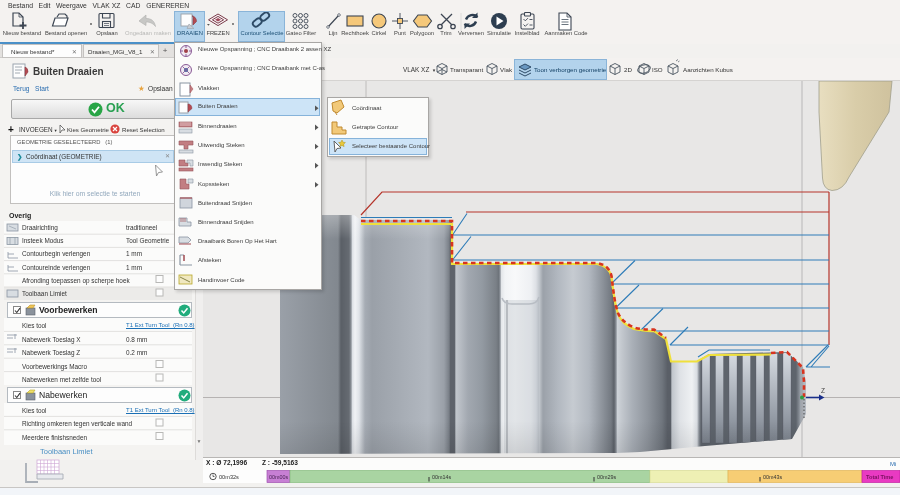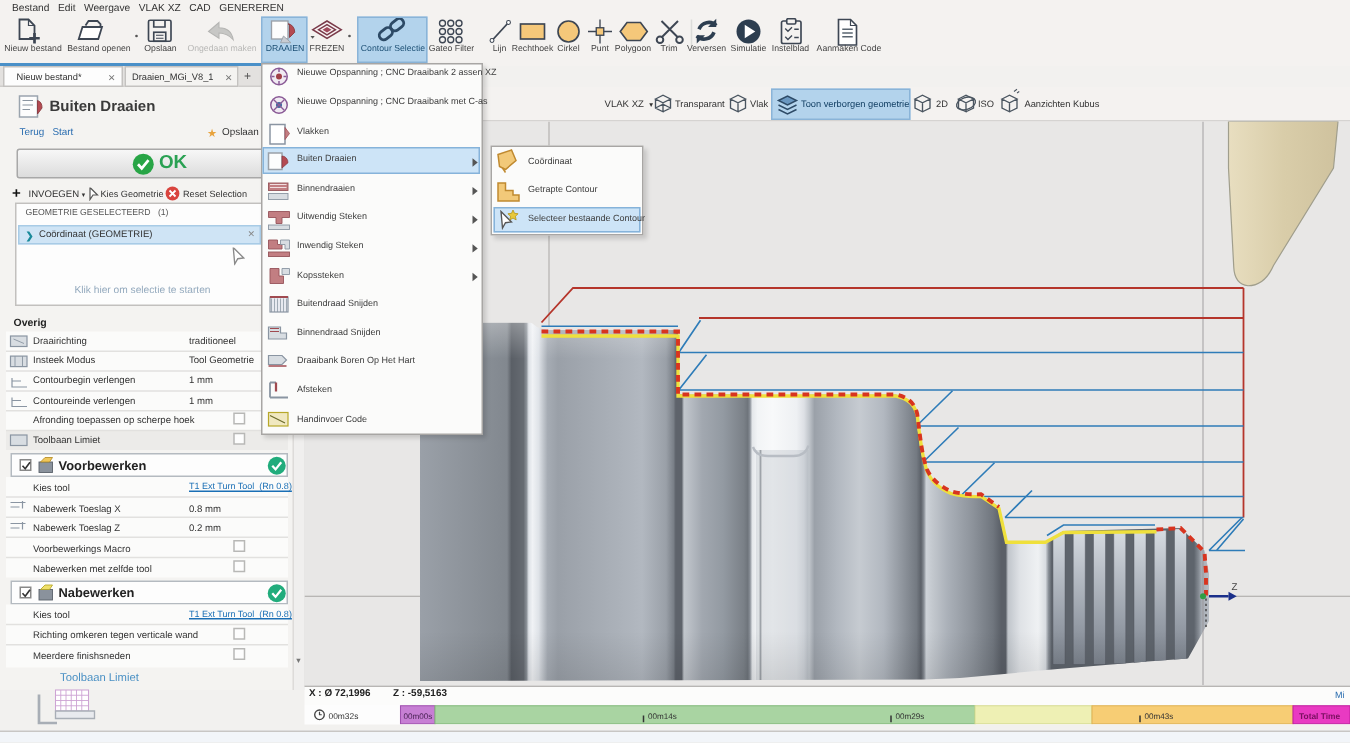--- a/index.html
+++ b/index.html
@@ -291,21 +291,21 @@
 
 <div class="abs" style="left:7px;top:387px;width:185px;height:16px;background:#fdfdfd;border:1px solid #b4bac0;"></div>
 <div class="abs" style="left:13px;top:391px;width:8px;height:8px;background:#fff;border:1px solid #888;"></div>
 <svg class="abs" style="left:14px;top:392px;" width="7" height="7" viewBox="0 0 7 7">
     <path d="M1,3.5 l1.8,2 L6,1.2" stroke="#333" stroke-width="1.1" fill="none"></path>
   </svg>
 <svg class="abs" style="left:25px;top:389px;" width="12" height="12" viewBox="0 0 12 12">
  <rect x="1" y="4" width="9" height="7" fill="#8a929c" stroke="#5a626c" stroke-width="0.6"></rect>
  <path d="M2,4 l3,-3 h5 l-2,3 z" fill="#f0e06a" stroke="#b8a82a" stroke-width="0.6"></path>
 </svg>
-<div class="abs" style="left:39px;top:390px;font-size:8.6px;font-weight:bold;color:#222;">Nabewerken</div>
+<div class="abs" style="left:39px;top:390px;font-size:8.6px;font-weight:normal;color:#222;">Nabewerken</div>
 <svg class="abs" style="left:178px;top:389px;" width="13" height="13" viewBox="0 0 13 13">
  <circle cx="6.5" cy="6.5" r="6" fill="#21ac7c"></circle>
     <path d="M3.5,6.5 l2.2,2.4 L9.5,4.2" stroke="#fff" stroke-width="1.5" fill="none"></path>
 </svg>
 <div class="abs" style="left:4px;top:403px;width:188px;height:42px;background:#fbfbfa;"></div>
 <svg class="abs" style="left:4px;top:403px;" width="188" height="42" viewBox="0 0 188 42">
   <g stroke="#e2e1df" stroke-width="1">
       <path d="M0,13.4 h188 M0,26.8 h188"></path>
     </g>
   <g fill="#fdfdfd" stroke="#b8b8b6" stroke-width="1">

